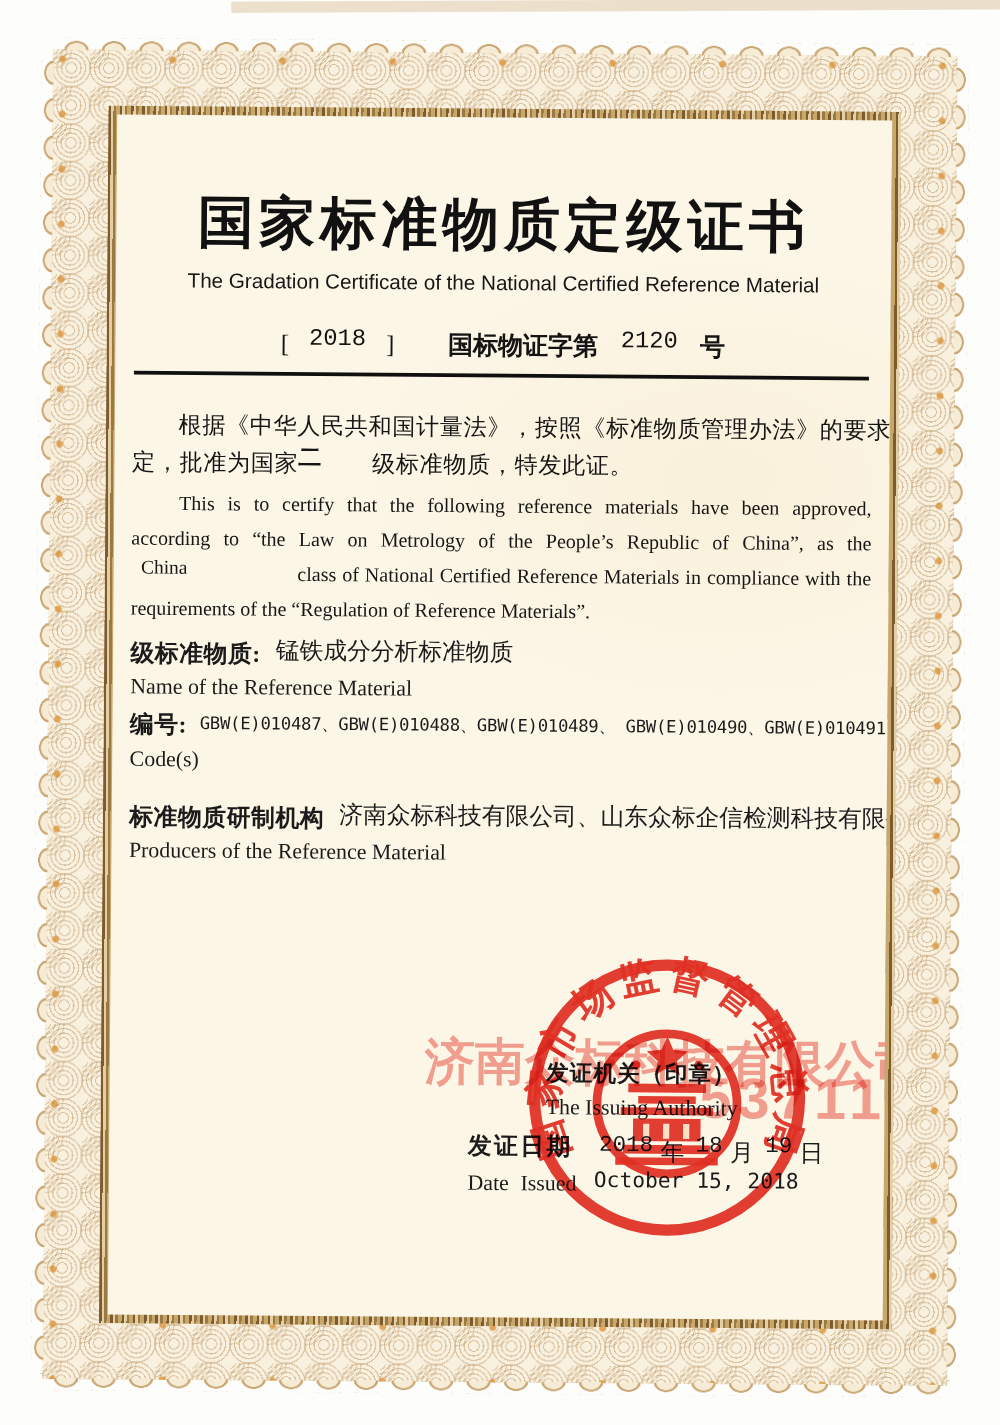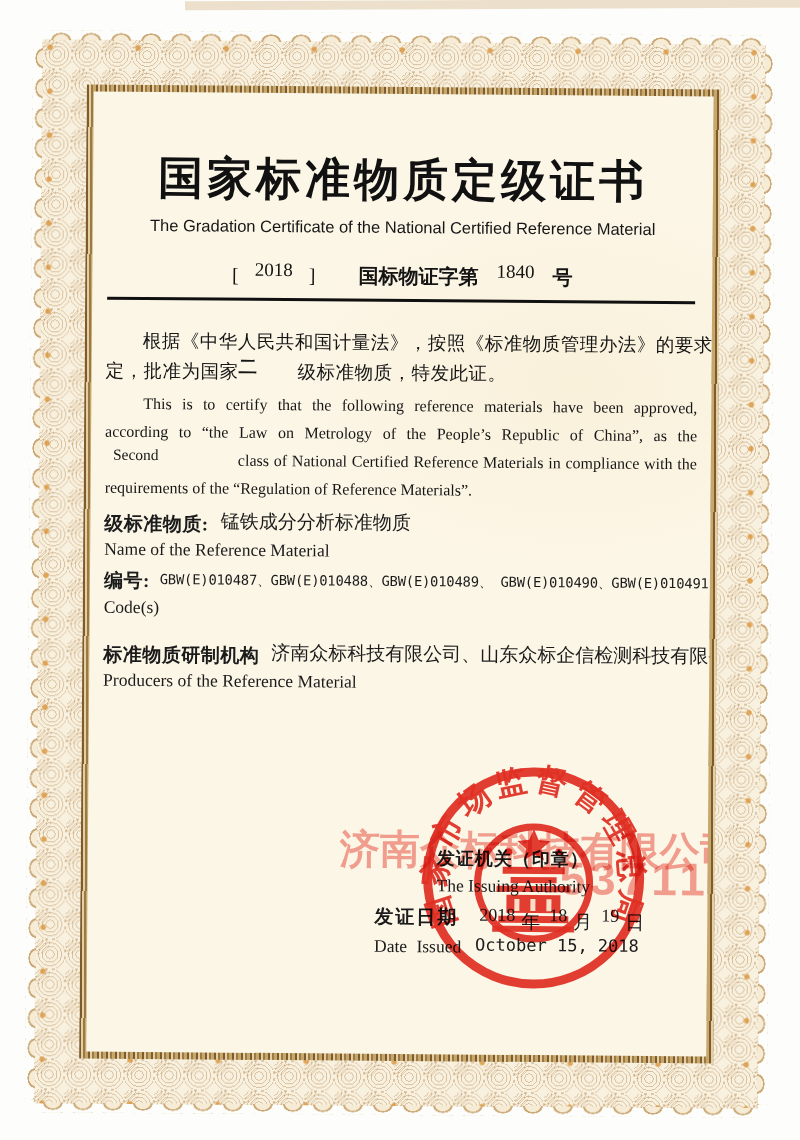--- a/index.html
+++ b/index.html
@@ -58,21 +58,21 @@
   .subtitle{
     margin-top:8px;text-align:center;
     font-family:"Liberation Sans",sans-serif;font-size:16.5px;color:#161616;
   }
   
   .numrow{
     margin-top:26px;display:flex;justify-content:center;align-items:baseline;
     font-size:20px;color:#141414;
   }
   .numrow .zh{font-weight:600;}
-  .typed{font-family:Liberation Serif, serif;position:relative;top:-6px;font-size:19px;}
+  .typed{font-family:Liberation Mono, monospace;position:relative;top:-6px;font-size:19px;}
   .numrow .bopen{margin-right:16px;}
   .numrow .bclose{margin-left:16px;}
   .numrow .org{margin-left:43px;}
   .numrow .lab{text-align:right;}
   .numrow .serial{margin:0 18px;}
   .rule{margin:9px 0 0 1px;width:588px;height:3px;background:#101010;}
   
   .zh-para{margin-top:26px;font-size:18.5px;letter-spacing:.5px;line-height:30px;white-space:nowrap;color:#151515;}
   .zh-para .indent{padding-left:37px;}
   .grade-zh{position:relative;top:-5px;font-weight:600;}
@@ -131,37 +131,37 @@
 
         <h1 class="title">国家标准物质定级证书</h1>
         <div class="subtitle">The Gradation Certificate of the National Certified Reference Material</div>
 
         <div class="numrow">
           <span class="bopen">[</span>
           <span class="typed">2018</span>
           <span class="bclose">]</span>
           <span class="zh org">国标物</span>
           <span class="zh lab">证字第</span>
-          <span class="typed serial">1840</span>
+          <span class="typed serial">2120</span>
           <span class="zh">号</span>
         </div>
         <div class="rule"></div>
 
         <div class="zh-para">
           <div class="indent">根据《中华人民共和国计量法》，按照《标准物质管理办法》的要求，经鉴</div>
           <div>
             <span>定，批准为国家</span><span class="grade-zh">二</span><span class="gap2"></span><span>级标准物质，特发此证。</span>
           </div>
         </div>
 
         <div class="en-para">
           <div class="jl en-line1">This is to certify that the following reference materials have been approved,</div>
           <div class="jl">according to “the Law on Metrology of the People’s Republic of China”, as the</div>
           <div class="jl en-line3">
-            <span class="grade-en">Second</span><span>class of National Certified Reference Materials in compliance with the</span>
+            <span class="grade-en">China</span><span>class of National Certified Reference Materials in compliance with the</span>
           </div>
           <div class="en-line4">requirements of the “Regulation of Reference Materials”.</div>
         </div>
 
         <div class="field f-name">
           <div class="field-main">
             <span class="flabel">级标准物质:</span><span class="fvalue">锰铁成分分析标准物质</span>
           </div>
           <div class="field-en">Name of the Reference Material</div>
         </div>

